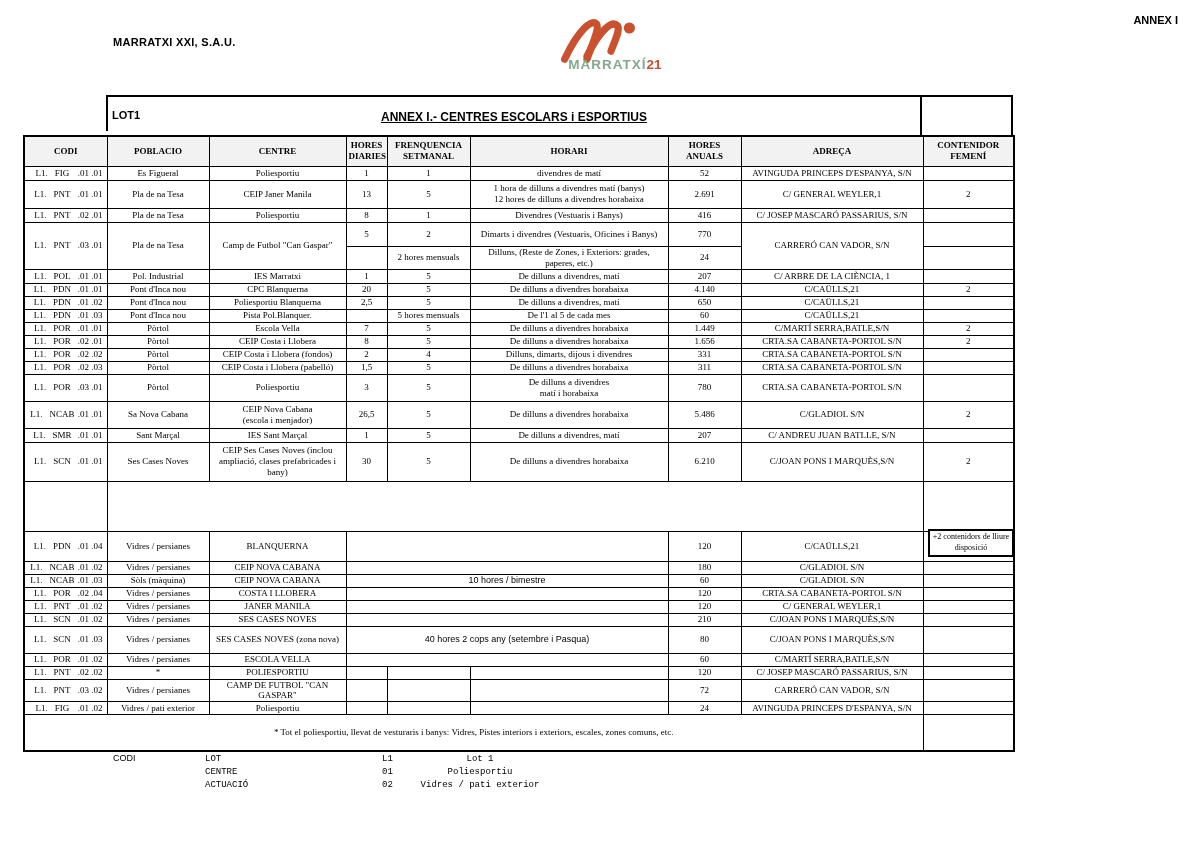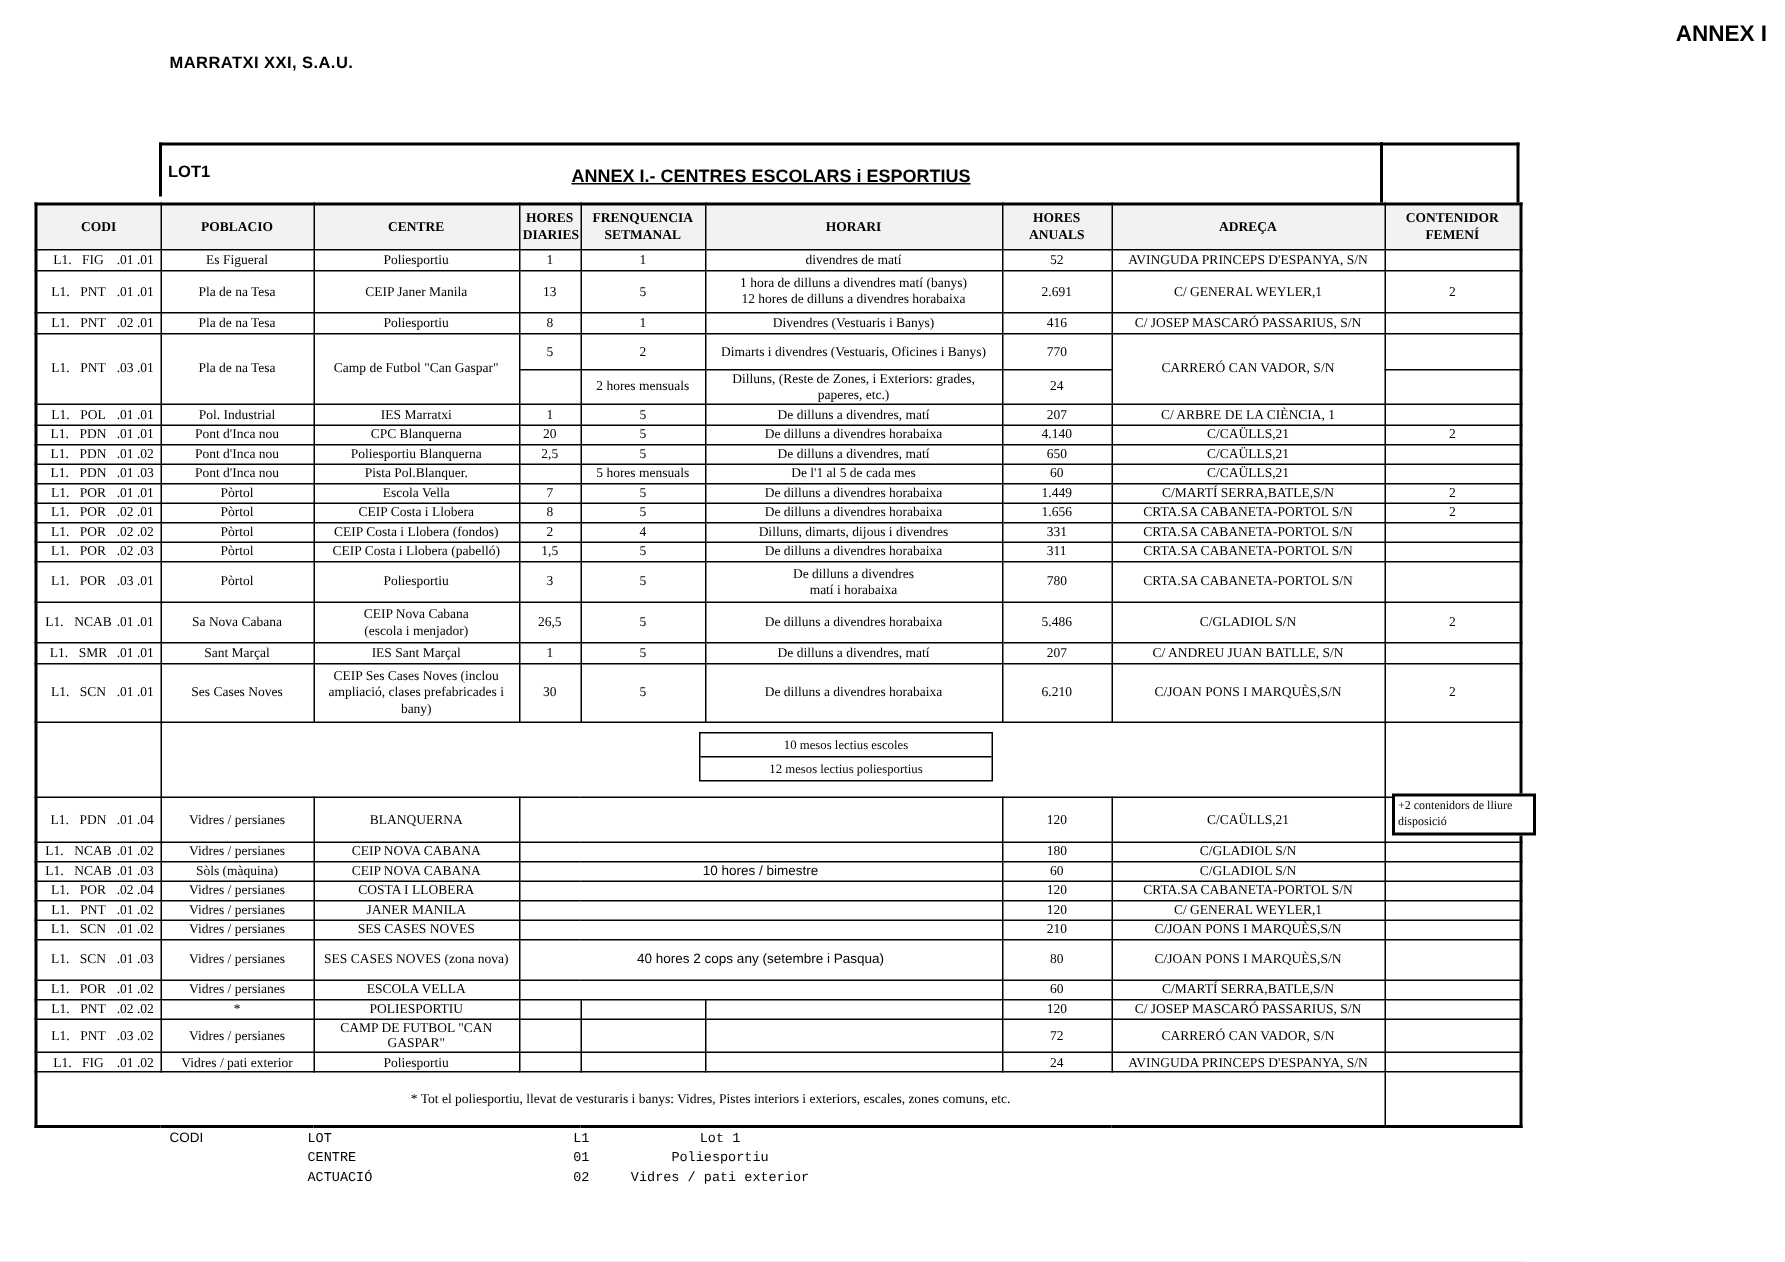--- a/index.html
+++ b/index.html
@@ -1,21 +1,21 @@
 <!DOCTYPE html>
 <html style="--logo-orange: #c9512e; --logo-green: #84a98c;"><head>
 <meta charset="utf-8">
 <style>
   html,body{margin:0;padding:0;background:#e8e8e8;}
   .page{position:relative;width:1190px;height:841px;background:#ffffff;margin:0 auto;
         font-family:"Liberation Serif", serif;color:#000;overflow:hidden;}
   .abs{position:absolute;box-sizing:border-box;}
 
   
-  .annex{right:12px;top:14px;font-family:"Liberation Sans",sans-serif;font-weight:bold;font-size:15px;}
+  .annex{right:12px;top:14px;font-family:"Liberation Sans",sans-serif;font-weight:bold;font-size:11px;}
   .company{left:113px;top:36px;font-family:"Liberation Sans",sans-serif;font-weight:bold;font-size:11px;letter-spacing:.3px;}
   .logo{left:535px;top:16px;width:160px;height:74px;text-align:center;}
   .logo svg{display:block;margin:0 auto;}
   .logo-text{margin-top:-7px;font-family:"Liberation Sans",sans-serif;font-weight:bold;font-size:13.5px;letter-spacing:1px;color:var(--logo-green,#84a98c);}
   .logo-text .num{color:var(--logo-orange,#c9512e);letter-spacing:0;}
 
   
   .lot-box{left:106px;top:95px;width:816px;height:36px;border:2px solid #000;border-bottom:none;}
   .lot-label{position:absolute;left:4px;top:12px;font-family:"Liberation Sans",sans-serif;font-weight:bold;font-size:11px;}
   .tbl-title{position:absolute;left:0;right:0;top:13px;text-align:center;font-family:"Liberation Sans",sans-serif;
@@ -42,39 +42,47 @@
   td.codi .zone{margin-left:7px;}
   td.codi .nums{float:right;padding-right:2px;}
   td.gapL{border:none;border-right:2px solid #000;}
   td.gapM{border:none;}
   td.gapC{border:none;}
 
   
   .mesos-box{left:466px;top:488px;width:196px;border:1px solid #000;background:#fff;}
   .mesos-box div{font-size:8.5px;text-align:center;height:15px;line-height:15px;}
   .mesos-box div + div{border-top:1px solid #000;}
-  .extra-box{left:928px;top:529px;width:96px;border:2px solid #000;background:#fff;
-             font-size:8px;line-height:1.35;padding:1px 2px;text-align:left;}
+  .extra-box{left:928px;top:529px;width:86px;border:2px solid #000;background:#fff;
+             font-size:8px;line-height:1.35;padding:1px 2px;text-align:center;}
 
   
   .legend{left:113px;top:753px;display:flex;align-items:flex-start;}
   .lg-title{width:92px;font-family:"Liberation Sans",sans-serif;font-size:9px;}
   .lg-row{display:flex;height:13px;line-height:13px;font-size:9px;font-family:Liberation Mono, monospace;}
   .lg-label{width:160px;text-align:left;}
   .lg-code{width:45px;text-align:center;}
   .lg-value{width:140px;text-align:center;}
 </style>
 </head>
 <body>
 
 <div class="page">
 
   <div class="abs annex">ANNEX I</div>
   <div class="abs company">MARRATXI XXI, S.A.U.</div>
 
+  <div class="abs logo">
+    <svg width="120" height="48" viewBox="0 0 150 60">
+      <path d="M12 54 C30 16 46 4 52 10 C56 16 46 36 40 54" fill="none" stroke="#c9512e" stroke-width="9" stroke-linecap="round"></path>
+      <path d="M40 50 C58 14 72 6 78 12 C82 18 74 32 70 44" fill="none" stroke="#c9512e" stroke-width="9" stroke-linecap="round"></path>
+      <circle cx="93" cy="15" r="7" fill="#c9512e"></circle>
+    </svg>
+    <div class="logo-text"><span>MARRATXÍ</span><span class="num">21</span></div>
+  </div>
 
   <div class="abs lot-box">
     <span class="lot-label">LOT1</span>
     <span class="tbl-title">ANNEX I.- CENTRES ESCOLARS i ESPORTIUS</span>
   </div>
   <div class="abs cont-top-box"></div>
 
   <table class="main">
     <colgroup>
       <col style="width:83px">
@@ -401,24 +409,20 @@
           <td class="adr">AVINGUDA PRINCEPS D'ESPANYA, S/N</td>
           <td class="cont"></td>
         </tr>
         <tr style="height: 36px;">
           <td colspan="8" class="fnote">* Tot el poliesportiu, llevat de vesturaris i banys: Vidres, Pistes interiors i exteriors, escales, zones comuns, etc.</td>
           <td class="cont"></td>
         </tr>
       </tbody>
   </table>
 
-  <div class="abs mesos-box">
-    <div>10 mesos lectius escoles</div>
-    <div>12 mesos lectius poliesportius</div>
-  </div>
 
   <div class="abs extra-box">+2 contenidors de lliure disposició</div>
 
   <div class="abs legend">
     <div class="lg-title">CODI</div>
     <div class="lg-rows">
       <div class="lg-row">
         <span class="lg-label">LOT</span>
         <span class="lg-code">L1</span>
         <span class="lg-value">Lot 1</span>

